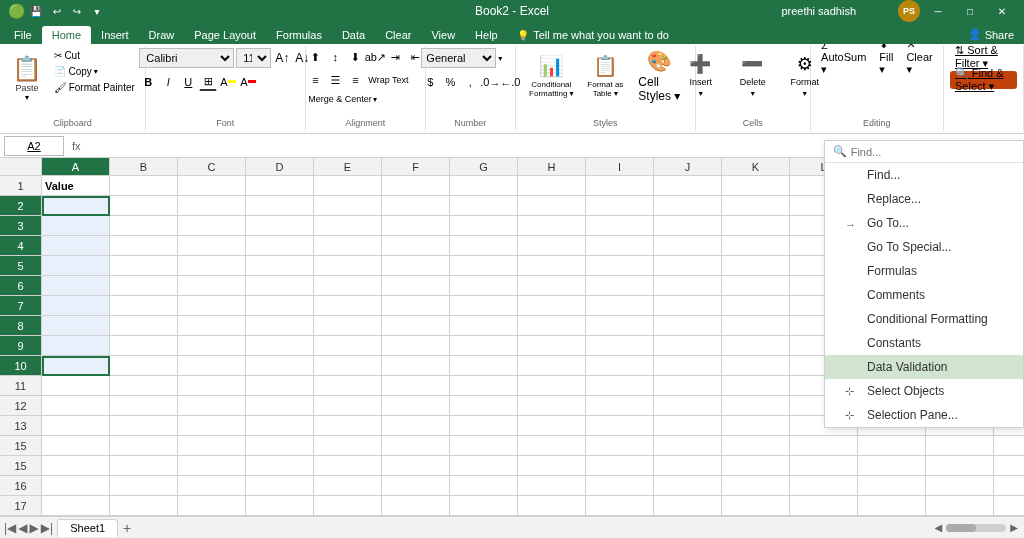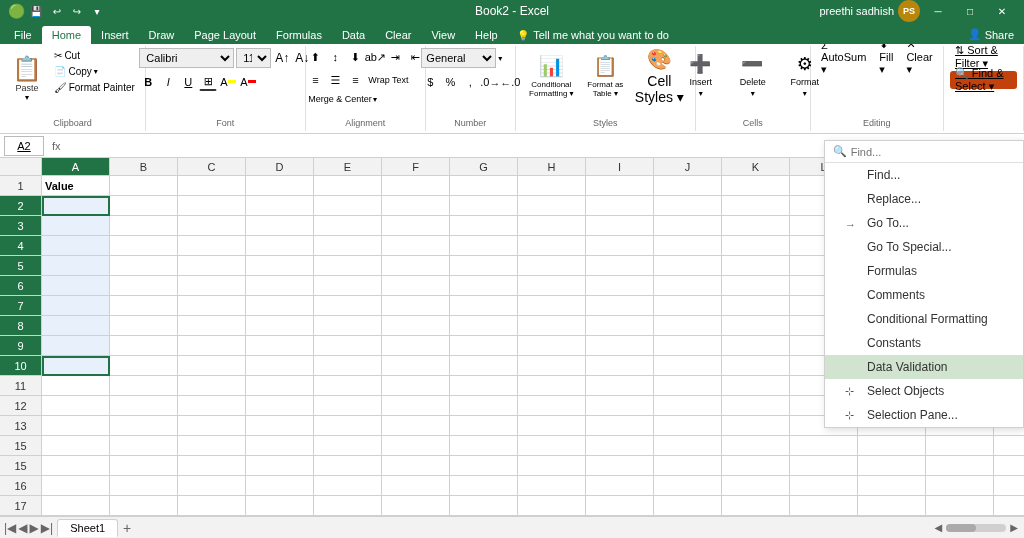--- a/index.html
+++ b/index.html
@@ -4,21 +4,21 @@
   <style>
     * { box-sizing: border-box; margin: 0; padding: 0; }
     body { font-family: 'Segoe UI', Arial, sans-serif; font-size: 11px; background: #fff; overflow: hidden; width: 1024px; height: 538px; }
 
     
     .title-bar { height: 22px; background: #217346; display: flex; align-items: center; justify-content: space-between; padding: 0 8px; color: #fff; font-size: 11px; }
     .title-bar-center { position: absolute; left: 50%; transform: translateX(-50%); font-size: 12px; }
     .title-btn { width: 28px; height: 22px; display: flex; align-items: center; justify-content: center; cursor: pointer; font-size: 10px; color: #fff; }
     .title-bar-left { display: flex; align-items: center; gap: 4px; }
     .title-bar-user { display: flex; align-items: center; gap: 4px; }
-    .user-avatar { width: 22px; height: 22px; border-radius: 50%; background: #b8860b; display: flex; align-items: center; justify-content: center; font-size: 9px; color: #fff; font-weight: bold; }
+    .user-avatar { width: 22px; height: 22px; border-radius: 50%; background: #b8860b; display: flex; align-items: center; justify-content: center; font-size: 9px; color: #fff; font-weight: bold; margin-left: 38px; }
 
     
     .quick-access { display: flex; align-items: center; gap: 2px; }
     .qa-btn { width: 18px; height: 18px; display: flex; align-items: center; justify-content: center; cursor: pointer; font-size: 10px; color: #fff; border-radius: 2px; }
 
     
     .ribbon-tabs { height: 22px; background: #217346; display: flex; align-items: flex-end; padding-left: 4px; }
     .ribbon-tab { padding: 3px 10px; font-size: 11px; cursor: pointer; color: #fff; border-radius: 3px 3px 0 0; }
     .ribbon-tab.active { background: #fff; color: #217346; font-weight: 500; }
 
@@ -60,21 +60,21 @@
     .cells-group { min-width: 110px; }
 
     
     .editing-group { min-width: 80px; }
 
     
     .find-select-btn { background: #c2410c; border-radius: 3px; }
 
     
     .formula-bar { height: 24px; border-bottom: 1px solid #d0d0d0; display: flex; align-items: center; padding: 0 4px; gap: 4px; background: #fff; }
-    .name-box { width: 40px; height: 20px; border: 1px solid #bbb; font-size: 11px; text-align: center; padding: 0 2px; text-decoration: underline; }
+    .name-box { width: 60px; height: 20px; border: 1px solid #bbb; font-size: 11px; text-align: center; padding: 0 2px; text-decoration: underline; }
     .formula-icon { font-size: 11px; color: #666; padding: 0 4px; cursor: pointer; }
     .formula-input { flex: 1; height: 20px; border: none; outline: none; font-size: 11px; padding: 0 4px; }
     .col-header { width: 68px; min-width: 68px; border-right: 1px solid #d0d0d0; display: flex; align-items: center; justify-content: center; font-size: 11px; color: #333; cursor: pointer; }
     .col-header.selected { background: #217346; color: #fff; }
     .row-header { height: 20px; min-height: 20px; width: 42px; border-bottom: 1px solid #d0d0d0; border-right: 1px solid #d0d0d0; display: flex; align-items: center; justify-content: center; font-size: 11px; color: #333; cursor: pointer; }
     .row-header.selected { background: #217346; color: #fff; }
     .grid-row { display: flex; height: 20px; min-height: 20px; }
     .grid-cell { width: 68px; min-width: 68px; height: 20px; border-right: 1px solid #d0d0d0; border-bottom: 1px solid #d0d0d0; font-size: 11px; padding: 0 3px; display: flex; align-items: center; overflow: hidden; cursor: cell; }
     .grid-cell.selected { background: #e8f0fb; outline: 2px solid #217346; outline-offset: -2px; }
     .grid-cell.selected-range { background: #e8f0fb; }
@@ -242,21 +242,21 @@
       <div class="style-large-btn">
         <span style="font-size:20px;">📊</span>
         <span style="font-size:8px;text-align:center;">Conditional<br>Formatting ▾</span>
       </div>
       <div class="style-large-btn">
         <span style="font-size:20px;">📋</span>
         <span style="font-size:8px;text-align:center;">Format as<br>Table ▾</span>
       </div>
       <div class="style-large-btn">
         <span style="font-size:20px;">🎨</span>
-        <span style="font-size:14px;text-align:center;">Cell<br>Styles ▾</span>
+        <span style="font-size:12px;text-align:left;">Cell<br>Styles ▾</span>
       </div>
     </div>
     <div class="ribbon-group-label">Styles</div>
   </div>
 
   <div class="ribbon-group cells-group">
     <div class="ribbon-group-content" style="gap:2px;">
       <div class="style-large-btn">
         <span style="font-size:18px;">➕</span>
         <span style="font-size:9px;">Insert</span>

